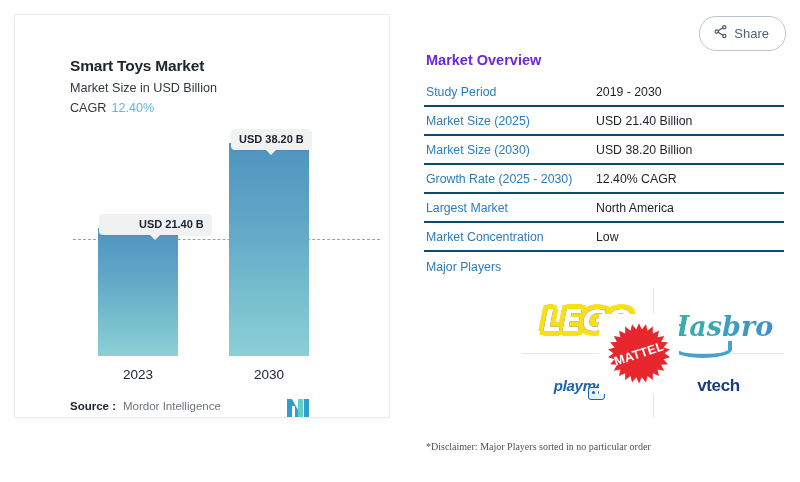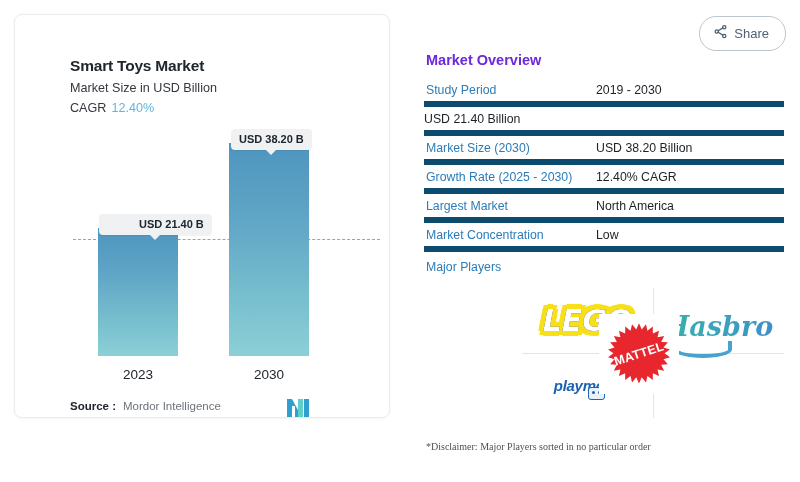--- a/index.html
+++ b/index.html
@@ -10,21 +10,21 @@
     overflow: hidden;
   }
   #root { position: relative; width: 800px; height: 482px; background: #fff; }
 
   
   .chart-card {
     position: absolute; left: 14px; top: 14px;
     width: 376px; height: 404px;
     background: #ffffff;
     border: 1px solid #e9ecef;
-    border-radius: 8px;
+    border-radius: 2px;
     box-shadow: 0 1px 3px rgba(0,0,0,0.045);
   }
   .chart-title {
     position: absolute; left: 55px; top: 42px;
     font-size: 15.5px; font-weight: bold; color: #20262e;
     letter-spacing: -0.2px;
   }
   .chart-sub {
     position: absolute; left: 55px; top: 66px;
     font-size: 12.6px; color: #33383f; font-weight: normal;
@@ -92,21 +92,21 @@
 
   .overview-title {
     position: absolute; left: 2px; top: 52px;
     font-size: 14.5px; font-weight: bold; color: #6d28d9;
   }
 
   .tbl { position: absolute; left: 0px; top: 78px; width: 360px; }
   .trow {
     display: flex; align-items: center;
     height: 29px;
-    border-bottom: 6px solid #0c4a6e;
+    border-bottom: 2px solid #0c4a6e;
   }
   .trow:last-child { border-bottom: none; }
   .tkey {
     width: 172px; flex: 0 0 172px;
     font-size: 12.3px; color: #2b7cb8; font-weight: normal;
     padding-left: 2px;
   }
   .tval { font-size: 12.3px; color: #1c2126; }
   .trow.players { border-bottom: none; height: 30px; }
 
@@ -240,20 +240,21 @@
     <div class="overview-title">Market Overview</div>
 
     <div class="tbl">
 
       <div class="trow">
         <div class="tkey">Study Period</div>
         <div class="tval">2019 - 2030</div>
       </div>
 
       <div class="trow">
+        <div class="tkey">Market Size (2025)</div>
         <div class="tval">USD 21.40 Billion</div>
       </div>
 
       <div class="trow">
         <div class="tkey">Market Size (2030)</div>
         <div class="tval">USD 38.20 Billion</div>
       </div>
 
       <div class="trow">
         <div class="tkey">Growth Rate (2025 - 2030)</div>
@@ -293,20 +294,23 @@
         </div>
       </div>
 
       <div class="cell c3">
         <div style="position:relative;">
           <span class="pm-txt">playmobil</span>
           <span class="pm-fig"></span>
         </div>
       </div>
 
+      <div class="cell c4">
+        <span class="vtech-txt">vtech</span>
+      </div>
 
       <div class="mattel">
         <div class="mattel-bg"></div>
         <svg width="64" height="64" viewBox="0 0 100 100" style="position:absolute;left:0;top:0;">
           <polygon fill="#e8262d" points="50,2 54.3,11.6 60.9,3.4 63.2,13.7 71.6,7.2 71.6,17.8 81.3,13.5 79,23.9 89.3,21.8 84.6,31.3 95.1,31.8 88.3,39.9 98.4,43 90,49 98.4,55 88.3,58.1 95.1,66.2 84.6,66.7 89.3,76.2 79,74.1 81.3,84.5 71.6,80.2 71.6,90.8 63.2,84.3 60.9,94.6 54.3,86.4 50,96 45.7,86.4 39.1,94.6 36.8,84.3 28.4,90.8 28.4,80.2 18.7,84.5 21,74.1 10.7,76.2 15.4,66.7 4.9,66.2 11.7,58.1 1.6,55 10,49 1.6,43 11.7,39.9 4.9,31.8 15.4,31.3 10.7,21.8 21,23.9 18.7,13.5 28.4,17.8 28.4,7.2 36.8,13.7 39.1,3.4 45.7,11.6"></polygon>
         </svg>
         <span class="mattel-txt">MATTEL</span>
       </div>
     </div>
 

